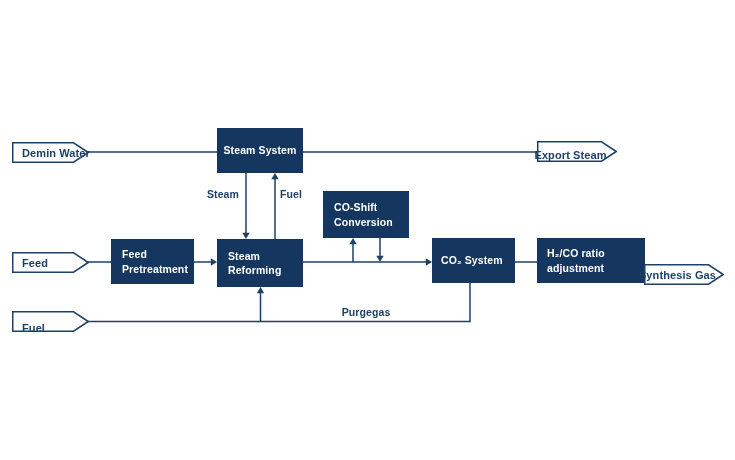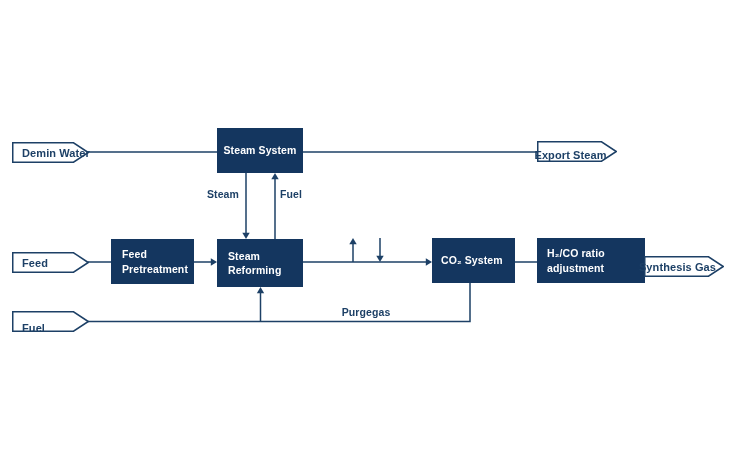--- a/index.html
+++ b/index.html
@@ -107,20 +107,24 @@
   <div class="box left-text" style="left:111px;top:239px;width:83px;height:45px;">
     <span>Feed</span>
     <span>Pretreatment</span>
   </div>
 
   <div class="box left-text" style="left:217px;top:239px;width:86px;height:48px;">
     <span>Steam</span>
     <span>Reforming</span>
   </div>
 
+  <div class="box left-text" style="left:323px;top:191px;width:86px;height:47px;">
+    <span>CO-Shift</span>
+    <span>Conversion</span>
+  </div>
 
   <div class="box left-text" style="left:432px;top:238px;width:83px;height:45px;padding-left:9px;">
     <span>CO₂ System</span>
   </div>
 
   <div class="box left-text" style="left:537px;top:238px;width:108px;height:45px;padding-left:10px;">
     <span>H₂/CO ratio</span>
     <span>adjustment</span>
   </div>
 
@@ -145,21 +149,21 @@
     <span class="io-label">Feed</span>
   </div>
 
   <div class="io-arrow label-left" style="left:12px;top:311px;width:77px;height:34px;">
     <svg width="77" height="21" viewBox="0 0 77 21">
       <path class="pentagon" d="M0.75,0.75 H61.5 L76.25,10.5 L61.5,20.25 H0.75 Z"></path>
     </svg>
     <span class="io-label">Fuel</span>
   </div>
 
-  <div class="io-arrow label-center" style="left:644px;top:256px;width:80px;height:21px;">
+  <div class="io-arrow label-center" style="left:644px;top:264px;width:80px;height:21px;">
     <svg width="80" height="21" viewBox="0 0 80 21">
       <path class="pentagon" d="M0.75,0.75 H64.5 L79.25,10.5 L64.5,20.25 H0.75 Z"></path>
     </svg>
     <span class="io-label">Synthesis Gas</span>
   </div>
 
   <div class="stream-label align-right" style="left:196px;top:188px;width:43px;">Steam</div>
   <div class="stream-label" style="left:280px;top:188px;">Fuel</div>
   <div class="stream-label align-center" style="left:330px;top:306px;width:72px;">Purgegas</div>
 

